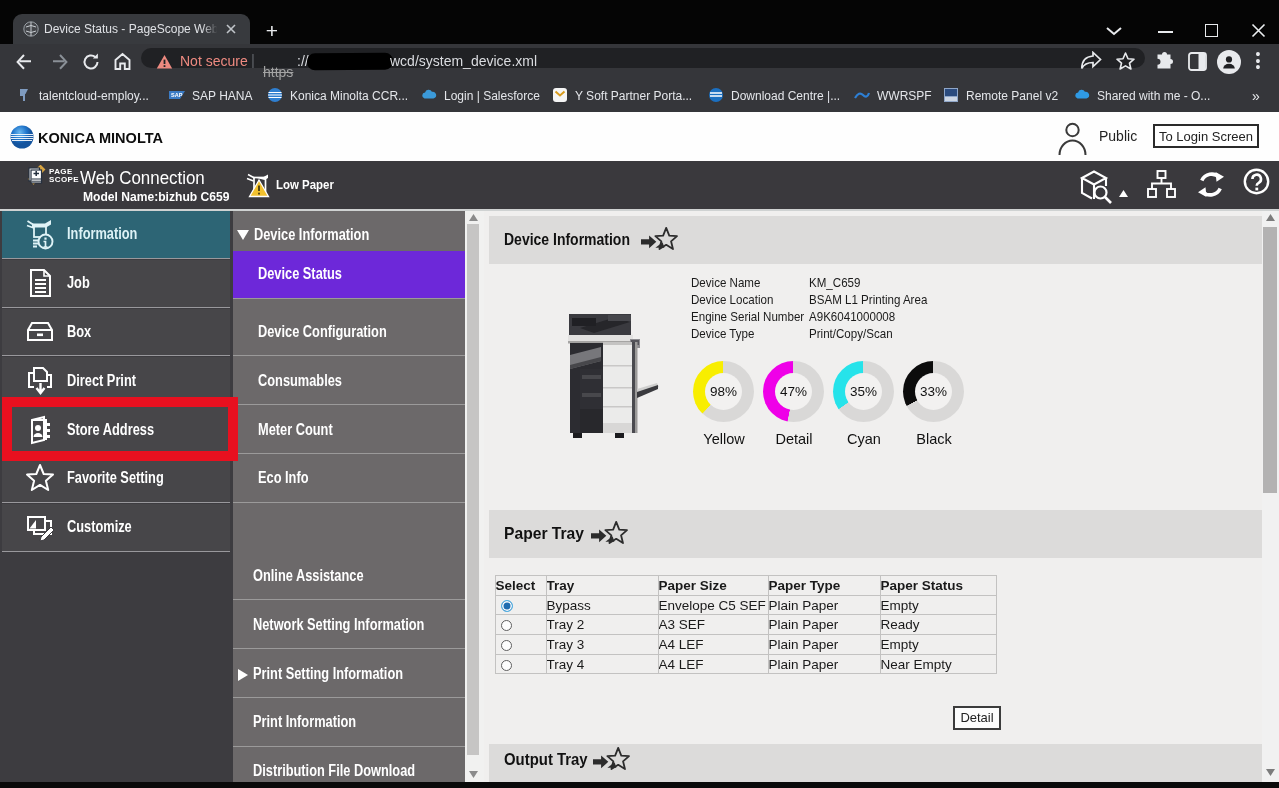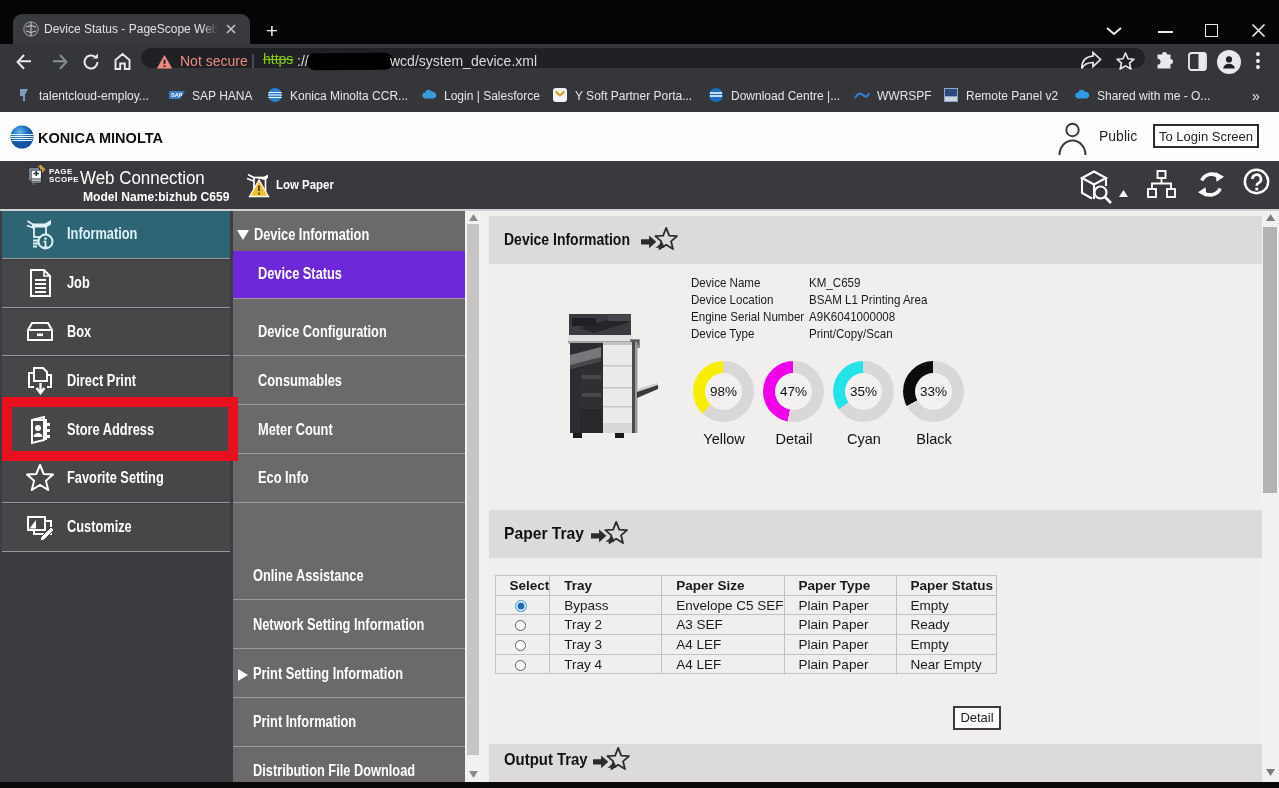--- a/index.html
+++ b/index.html
@@ -46,21 +46,21 @@
 .secbar .t { position:absolute; left:15px; top:50%; transform-origin:left center; }
 
 
 .donut { position:absolute; width:61px; height:61px; border-radius:50%; }
 .donut .hole { position:absolute; left:12px; top:12px; width:37px; height:37px; border-radius:50%; background:#f2f1f0; }
 .donut .pct { position:absolute; left:0; top:0; width:61px; height:61px; text-align:center; line-height:61px; font-size:13.5px; color:#111; }
 .dlabel { position:absolute; width:70px; text-align:center; font-size:14.5px; color:#111; }
 
 
 #ptable { position:absolute; left:10.5px; top:364px; width:502px; border-collapse:collapse; font-size:13.5px; color:#1a1a1a; }
-#ptable td, #ptable th { border:1px solid #c3c2c1; height:19.7px; padding:0 0 0 14px; text-align:left; font-weight:normal; vertical-align:middle; white-space:nowrap; overflow:hidden; }
+#ptable td, #ptable th { border:1px solid #c3c2c1; height:19.7px; padding:0 0 0 0; text-align:left; font-weight:normal; vertical-align:middle; white-space:nowrap; overflow:hidden; }
 #ptable th { font-weight:bold; }
 #detailbtn { position:absolute; left:469px; top:495px; width:48px; height:24px; background:#fdfdfd; border:2px solid #3c3c3c; font-size:13px; color:#222; text-align:center; line-height:20px; }
 
 .radio { display:inline-block; width:11px; height:11px; border-radius:50%; border:1px solid #5f5f5f; background:#fdfdfd; vertical-align:middle; margin-left:5px; }
 .radio.sel { border:1.5px solid #53b1e4; background:#1f6cb0; box-shadow:0 0 0 1.5px #fff inset; width:12px; height:12px; }
 </style>
 </head>
 <body>
 <div id="page">
 
@@ -104,21 +104,21 @@
     </svg>
 
   <div id="omnibox" class="abs">
     <svg class="abs" style="left:15px;top:6px" width="17" height="16" viewBox="0 0 17 16">
         <path d="M8.5 1 L16.2 14.5 H0.8 Z" fill="#ee8a80"></path>
         <rect x="7.6" y="5.6" width="1.8" height="4.4" fill="#202124"></rect>
         <rect x="7.6" y="11.2" width="1.8" height="1.8" fill="#202124"></rect>
       </svg>
     <span class="abs" style="left:39px;top:5px;color:#ee8a80">Not secure</span>
     <span class="abs" style="left:110px;top:3px;color:#5f6368;font-size:15px">|</span>
-    <span class="abs" style="left:122px;top:3px;color:#84cc16;text-decoration:line-through">https</span>
+    <span class="abs" style="left:122px;top:16px;color:#a3a3a3;text-decoration:line-through">https</span>
     <span class="abs" style="left:156px;top:5px;color:#dadce0">://</span>
     <div class="abs" style="left:166px;top:5px;width:86px;height:17px;background:#000;border-radius:8px;transform:rotate(-0.6deg)"></div>
     <span class="abs" style="left:249px;top:5px;color:#dadce0">wcd/system_device.xml</span>
   </div>
   <svg class="abs" style="left:1080px;top:51px" width="22" height="20" viewBox="0 0 22 20">
       <path d="M13 5 V1.5 L20.5 8.5 L13 15.5 V11.5 C6 11.5 3.5 14 1.8 17.5 C1.8 10 6 5.5 13 5 Z" stroke="#e8eaed" stroke-width="1.7" fill="none"></path>
     </svg>
   <svg class="abs" style="left:1116px;top:52px" width="19" height="18" viewBox="0 0 19 18">
       <path d="M9.5 1 L12 6.7 L18 7.2 L13.5 11.2 L14.9 17 L9.5 13.9 L4.1 17 L5.5 11.2 L1 7.2 L7 6.7 Z" stroke="#e8eaed" stroke-width="1.6" fill="none" stroke-linejoin="round"></path>
     </svg>

